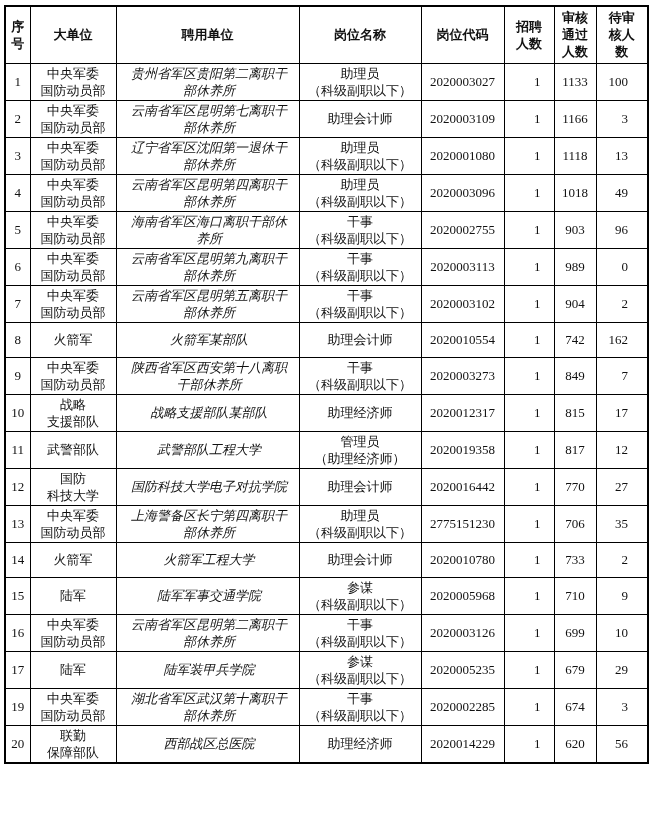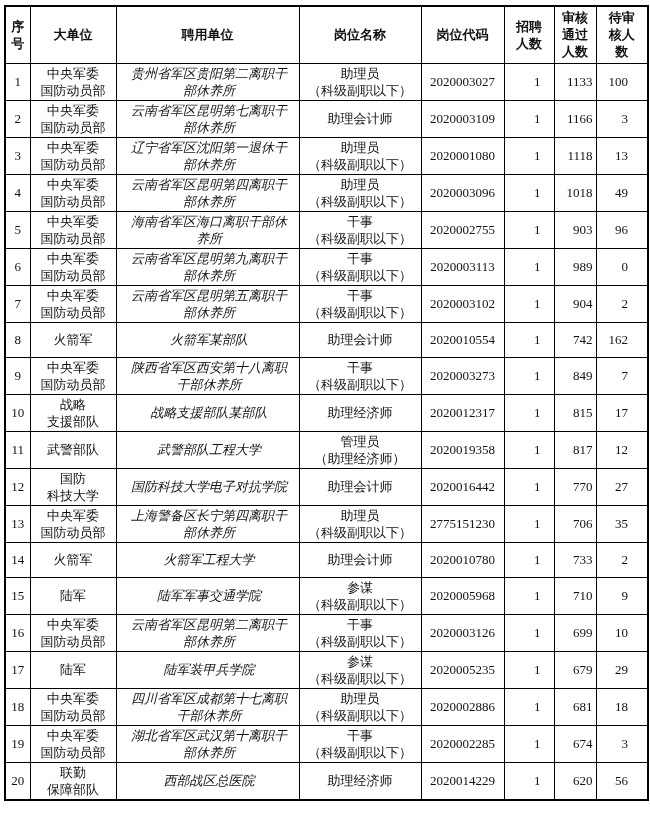--- a/index.html
+++ b/index.html
@@ -46,21 +46,21 @@
     line-height: 17px;
     height: 35px;
     padding: 1px 3px;
   }
   td.c-no       { text-align: center; }
   td.c-major    { text-align: center; }
   td.c-emp      { text-align: center; padding-left: 6px; font-style: italic; }
   td.c-pos      { text-align: center; }
   td.c-code     { text-align: center; }
   td.c-recruit  { text-align: right; padding-right: 13px; }
-  td.c-approved { text-align: right; }
+  td.c-approved { text-align: center; }
   td.c-pending  { text-align: right; padding-right: 19px; }
 </style>
 </head>
 <body>
 
 <div class="page">
   <table class="audit-table">
     <colgroup>
       <col style="width:25px">
       <col style="width:86px">
@@ -288,33 +288,20 @@
           <td class="c-major">陆军</td>
           <td class="c-emp">陆军装甲兵学院</td>
           <td class="c-pos">参谋
 （科级副职以下）</td>
           <td class="c-code">2020005235</td>
           <td class="c-recruit">1</td>
           <td class="c-approved">679</td>
           <td class="c-pending">29</td>
         </tr>
         <tr>
-          <td class="c-no">18</td>
-          <td class="c-major">中央军委
-国防动员部</td>
-          <td class="c-emp">四川省军区成都第十七离职
-干部休养所</td>
-          <td class="c-pos">助理员
-（科级副职以下）</td>
-          <td class="c-code">2020002886</td>
-          <td class="c-recruit">1</td>
-          <td class="c-approved">681</td>
-          <td class="c-pending">18</td>
-        </tr>
-        <tr>
           <td class="c-no">19</td>
           <td class="c-major">中央军委
 国防动员部</td>
           <td class="c-emp">湖北省军区武汉第十离职干
 部休养所</td>
           <td class="c-pos">干事
 （科级副职以下）</td>
           <td class="c-code">2020002285</td>
           <td class="c-recruit">1</td>
           <td class="c-approved">674</td>

